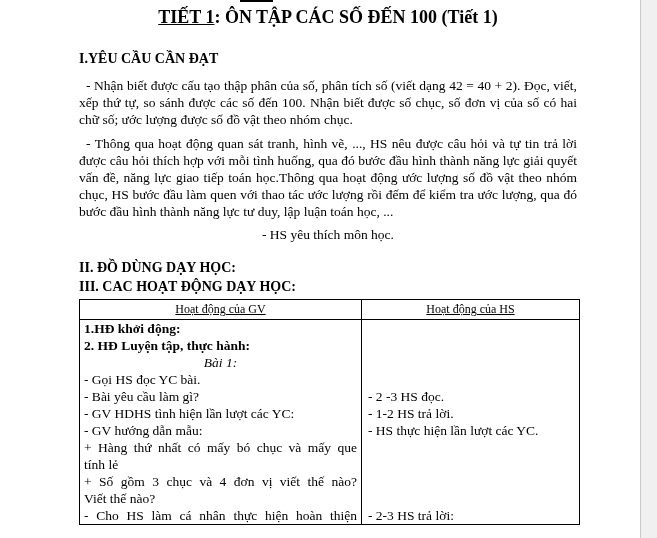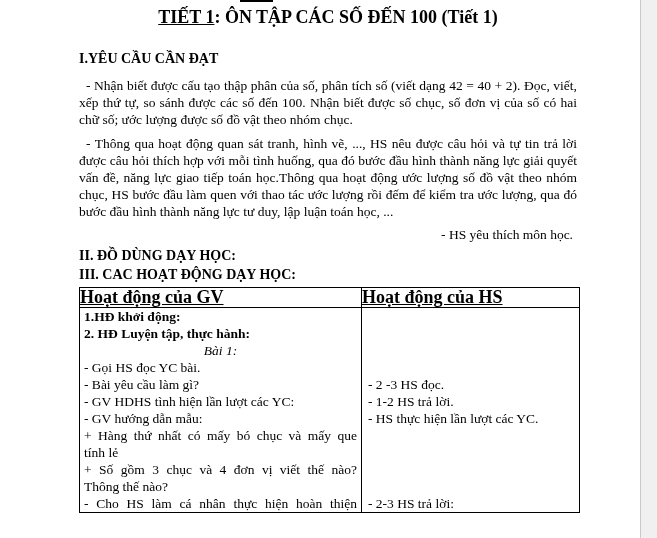--- a/index.html
+++ b/index.html
@@ -15,27 +15,27 @@
   .title { text-align:center; font-weight:bold; font-size:18px; line-height:17px; margin:0; }
   .u { text-decoration:underline; }
   .heading { font-weight:bold; font-size:14px; line-height:17px; }
   .h1 { margin-top:24px; }
   .h2 { margin-top:4px; }
   .h3 { margin-top:2px; }
   .para { margin:0; text-align:justify; }
   .indent { text-indent:7px; }
   .p1 { margin-top:10px; }
   .p2 { margin-top:7px; }
-  .pline { margin:4px; text-align:right; }
+  .pline { margin:16px; text-align:center; }
   .p3 { margin-top:6px; }
   .p4 { margin-top:5px; }
   .p5 { margin-top:5px; }
   table.activities { border-collapse:collapse; table-layout:fixed; width:498px; margin-top:4px; }
   table.activities th, table.activities td { border:1.5px solid #000; padding:0; vertical-align:top; }
-  table.activities th { height:19px; line-height:19px; font-size:18px; font-weight:bold; text-align:left; }
+  table.activities th { height:19px; line-height:19px; font-size:12px; font-weight:normal; text-align:center; }
   .gv-col { width:281px; }
   .hs-col { width:217px; }
   .tline { line-height:17px; padding:0 4px; white-space:nowrap; overflow:hidden; }
   td.hs-col .tline { padding:0 6px; }
   .tline.j { white-space:normal; text-align:justify; text-align-last:justify; }
   .tline.b { font-weight:bold; }
   .tline.i { font-style:italic;text-align:center; }
 </style>
 </head>
 <body>
@@ -67,21 +67,21 @@
               <div class="tline b">1.HĐ khởi động:</div>
               <div class="tline b">2. HĐ Luyện tập, thực hành:</div>
               <div class="tline i">Bài 1:</div>
               <div class="tline">- Gọi HS đọc YC bài.</div>
               <div class="tline">- Bài yêu cầu làm gì?</div>
               <div class="tline">- GV HDHS tình hiện lần lượt các YC:</div>
               <div class="tline">- GV hướng dẫn mẫu:</div>
               <div class="tline j">+ Hàng thứ nhất có mấy bó chục và mấy que</div>
               <div class="tline">tính lẻ</div>
               <div class="tline j">+ Số gồm 3 chục và 4 đơn vị viết thế nào?</div>
-              <div class="tline">Thông thế nào?</div>
+              <div class="tline">Viết thế nào?</div>
               <div class="tline j">- Cho HS làm cá nhân thực hiện hoàn thiện</div>
             </td>
         <td class="hs-col">
               <div class="tline">&nbsp;</div>
               <div class="tline">&nbsp;</div>
               <div class="tline">&nbsp;</div>
               <div class="tline">&nbsp;</div>
               <div class="tline">- 2 -3 HS đọc.</div>
               <div class="tline">- 1-2 HS trả lời.</div>
               <div class="tline">- HS thực hiện lần lượt các YC.</div>

